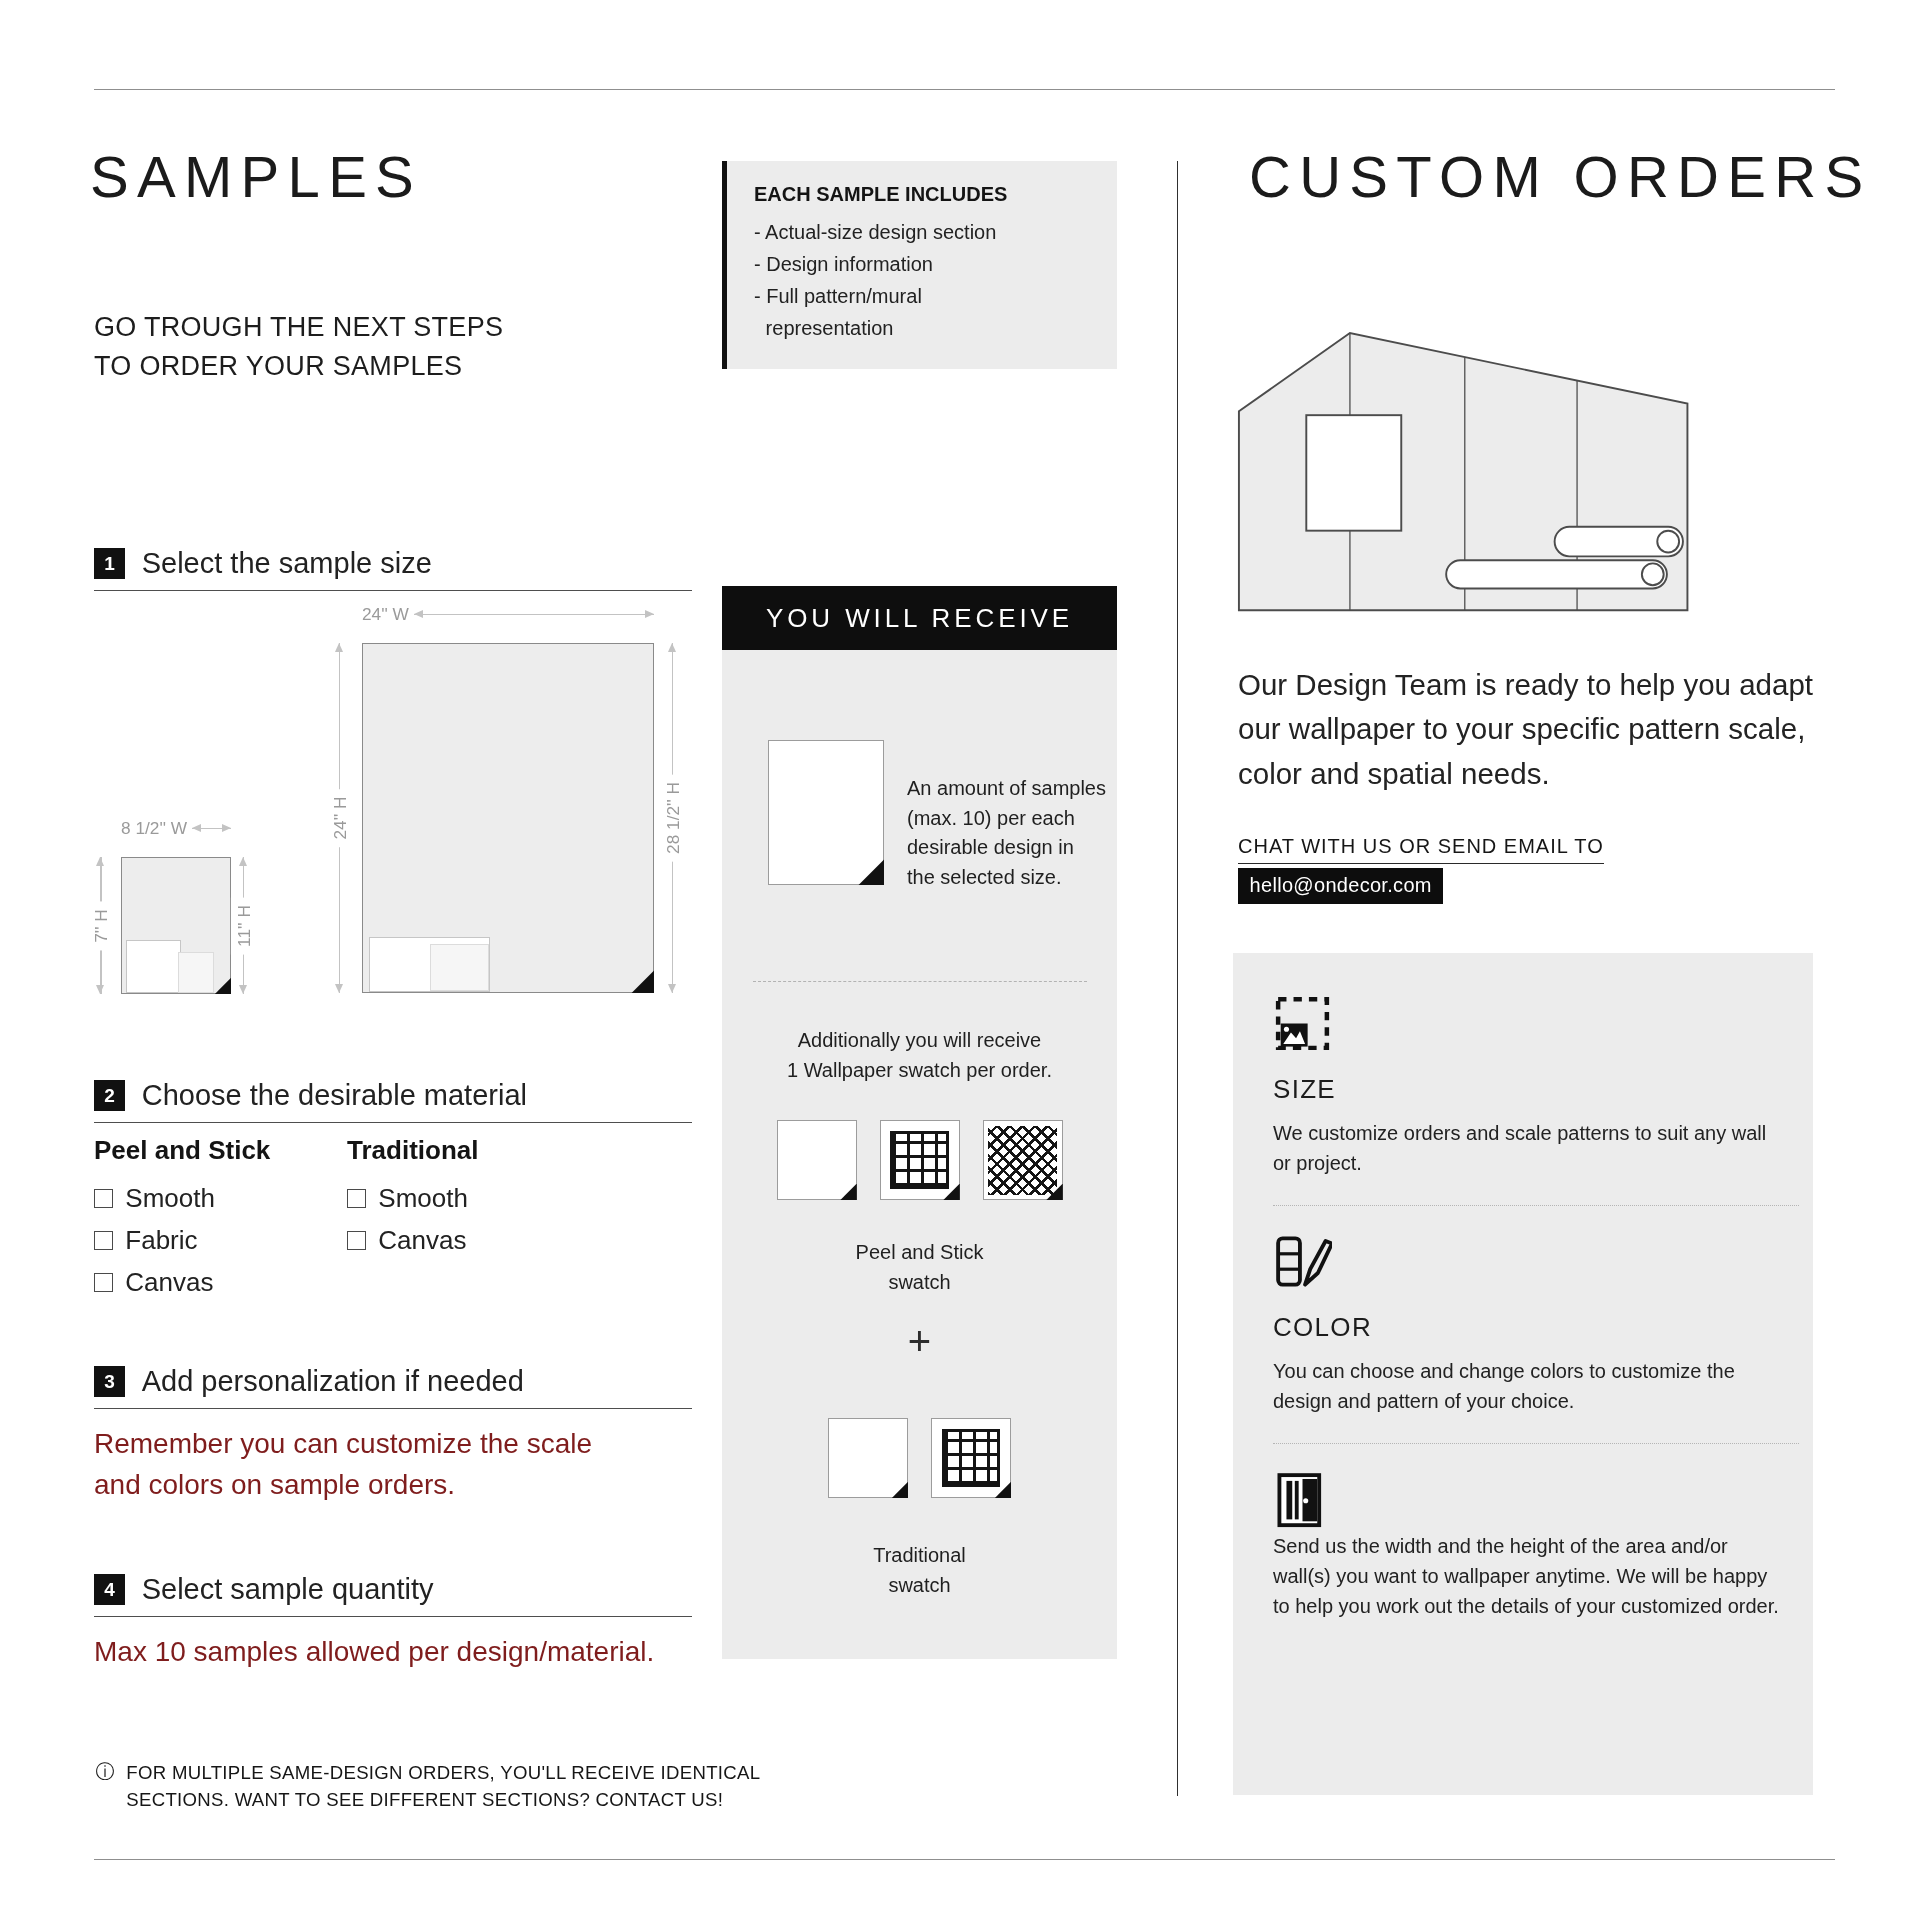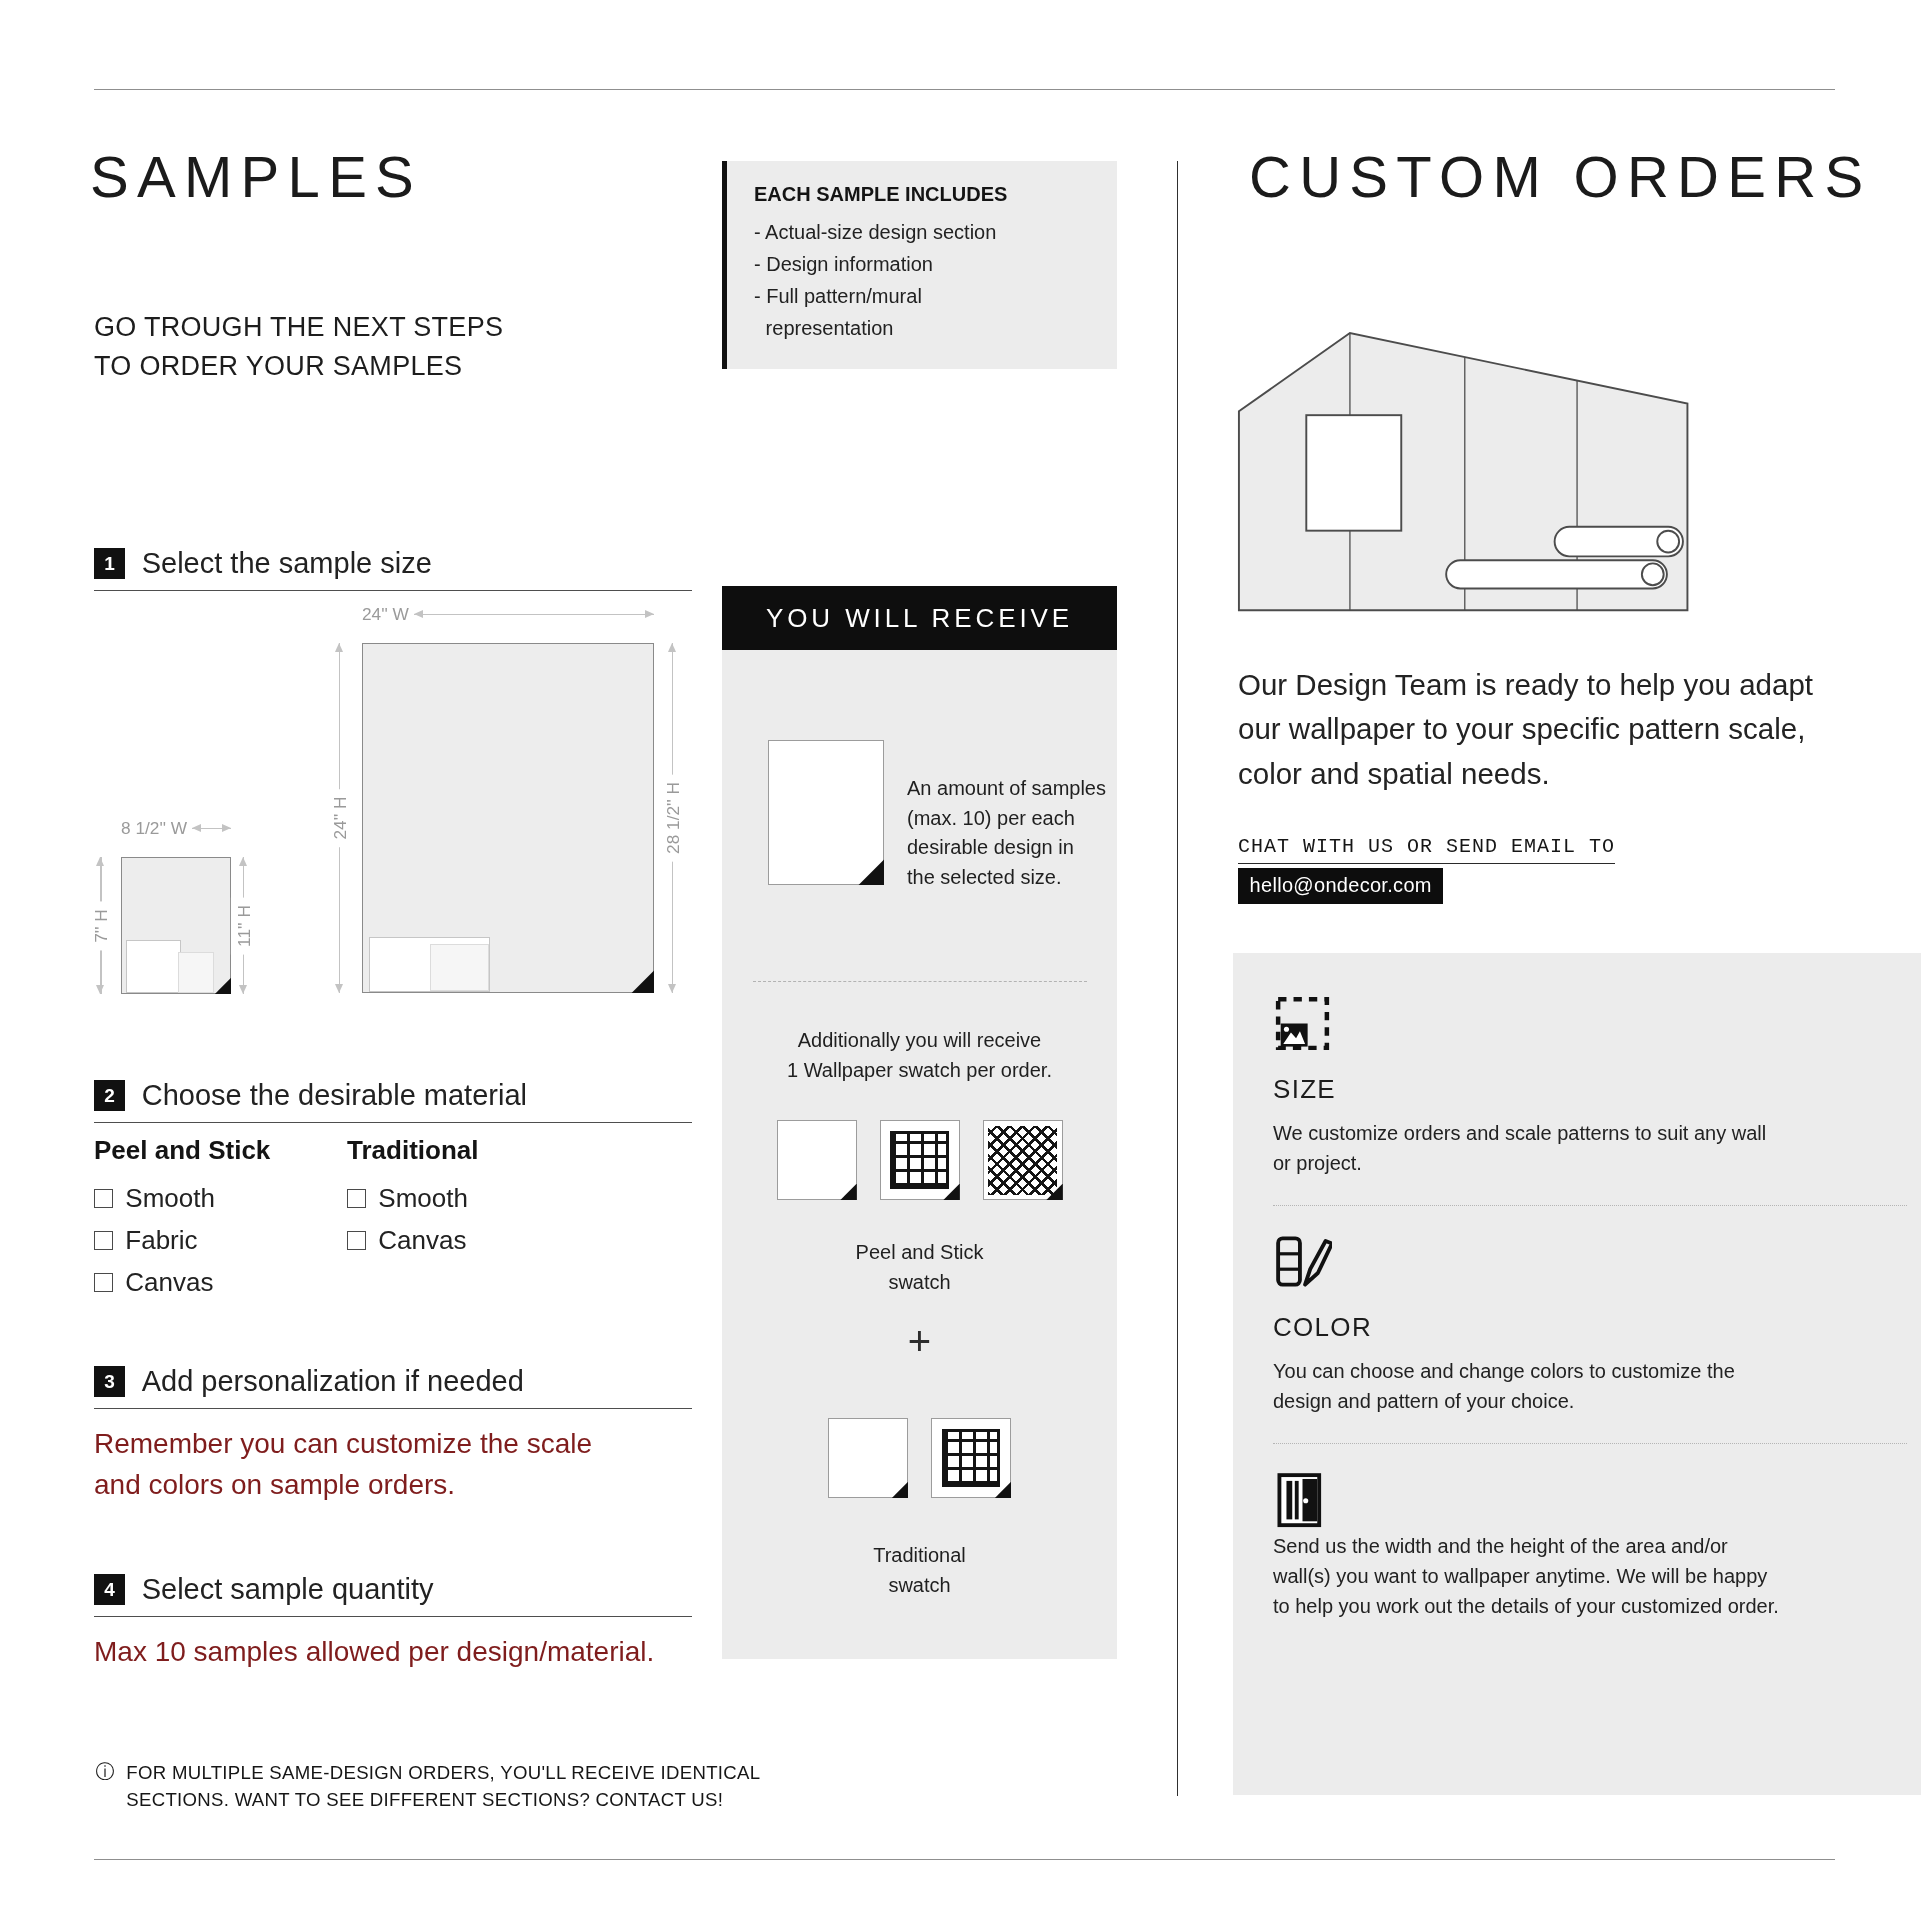--- a/index.html
+++ b/index.html
@@ -87,24 +87,24 @@
     background-image:repeating-linear-gradient(90deg,#141414 0 3.2px,transparent 3.2px 14px),
       repeating-linear-gradient(0deg,#141414 0 3.2px,transparent 3.2px 14px);}
   .swatch-hatch-inner{position:absolute;inset:4.5px;
     background-image:repeating-linear-gradient(45deg,#141414 0 2.6px,transparent 2.6px 9px),
       repeating-linear-gradient(-45deg,#141414 0 2.6px,transparent 2.6px 9px);}
   .plus-sign{position:absolute;left:0;right:0;text-align:center;font-size:40px;font-weight:300;color:#2d2d2d;}
 
   
   .custom-body{position:absolute;left:1238px;top:663px;width:600px;font-size:29.5px;line-height:1.5;color:#232323;}
   .chat-label{position:absolute;left:1238px;top:835px;font-size:20px;letter-spacing:1px;color:#161616;
-    border-bottom:1.3px solid #2a2a2a;padding-bottom:5px;white-space:nowrap;font-family:Liberation Mono, monospace;}
+    border-bottom:1.3px solid #2a2a2a;padding-bottom:5px;white-space:nowrap;}
   .email-badge{position:absolute;left:1238px;top:868px;background:#0d0d0d;color:#fff;
     font-size:20px;padding:6.4px 11.6px;letter-spacing:0.3px;}
-  .custom-panel{position:absolute;left:1233px;top:953px;width:688px;height:842px;background:#ececec;
+  .custom-panel{position:absolute;left:1233px;top:953px;width:580px;height:842px;background:#ececec;
     box-sizing:border-box;padding:41px 14px 36px 40px;}
   .feature-heading{font-size:26px;letter-spacing:1.3px;color:#1c1c1c;margin:19px 0 13px;}
   .feature-text{font-size:20px;line-height:1.5;color:#222;max-width:514px;}
   .dotted-sep{border-top:1.9px dotted #b5b5b5;margin:27px 0 26px;}
 </style>
 </head>
 <body>
 
 <div class="hrule" style="left:94px;top:89px;width:1741px;"></div>
 

